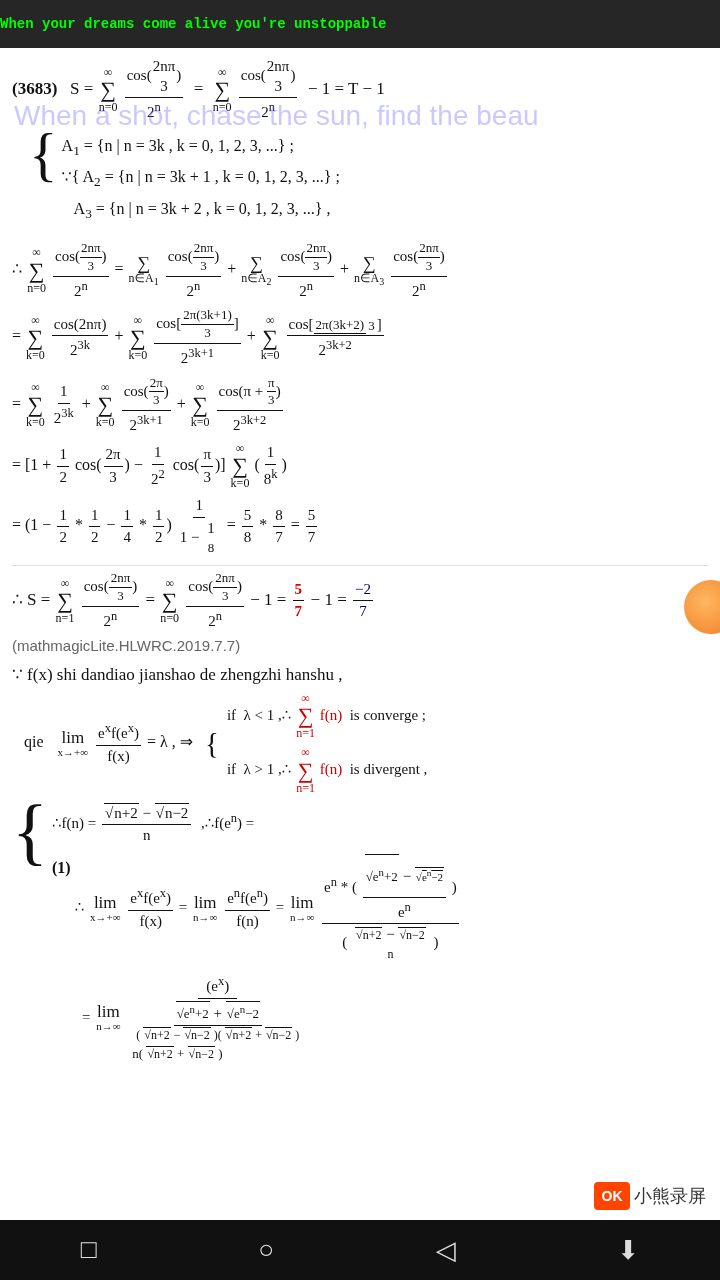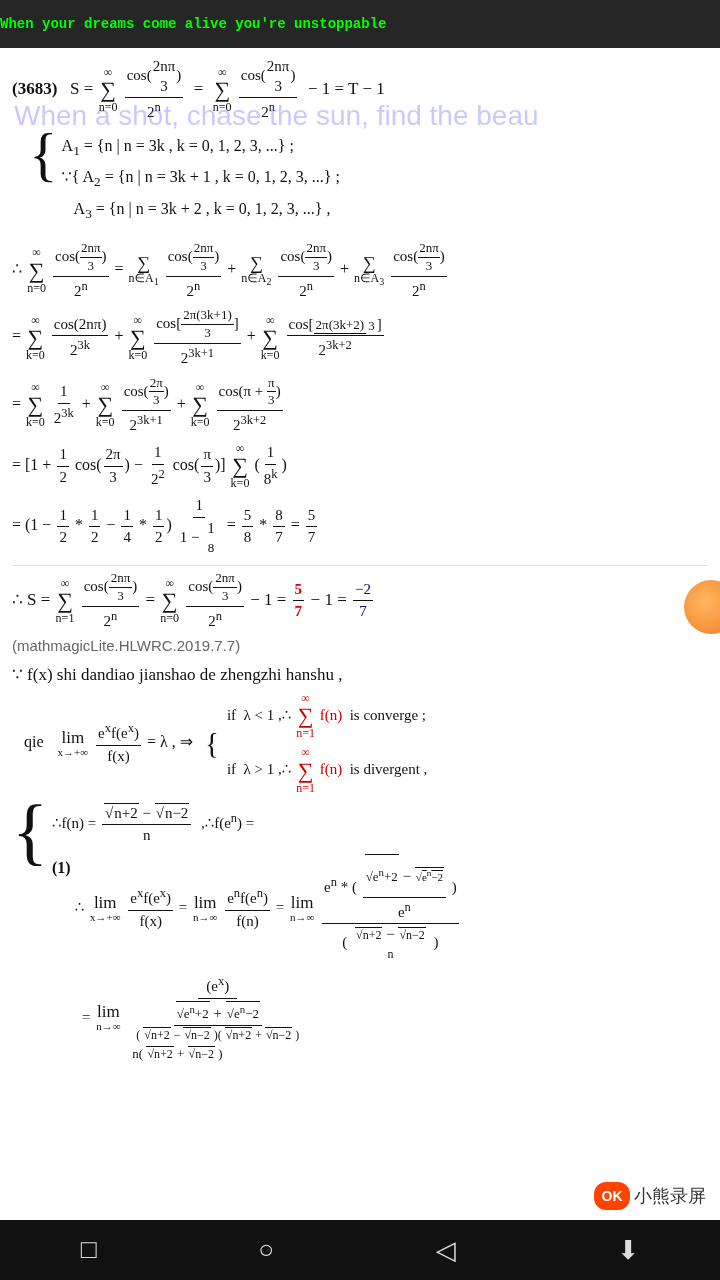--- a/index.html
+++ b/index.html
@@ -130,21 +130,21 @@
       font-family: Arial, sans-serif;
       z-index: 8;
       display: flex;
       align-items: center;
       gap: 4px;
     }
     .watermark-icon {
       width: 36px;
       height: 28px;
       background: #ff4400;
-      border-radius: 12px;
+      border-radius: 4px;
       display: flex;
       align-items: center;
       justify-content: center;
       color: white;
       font-size: 14px;
       font-weight: bold;
     }
 
     
     .orange-circle {

